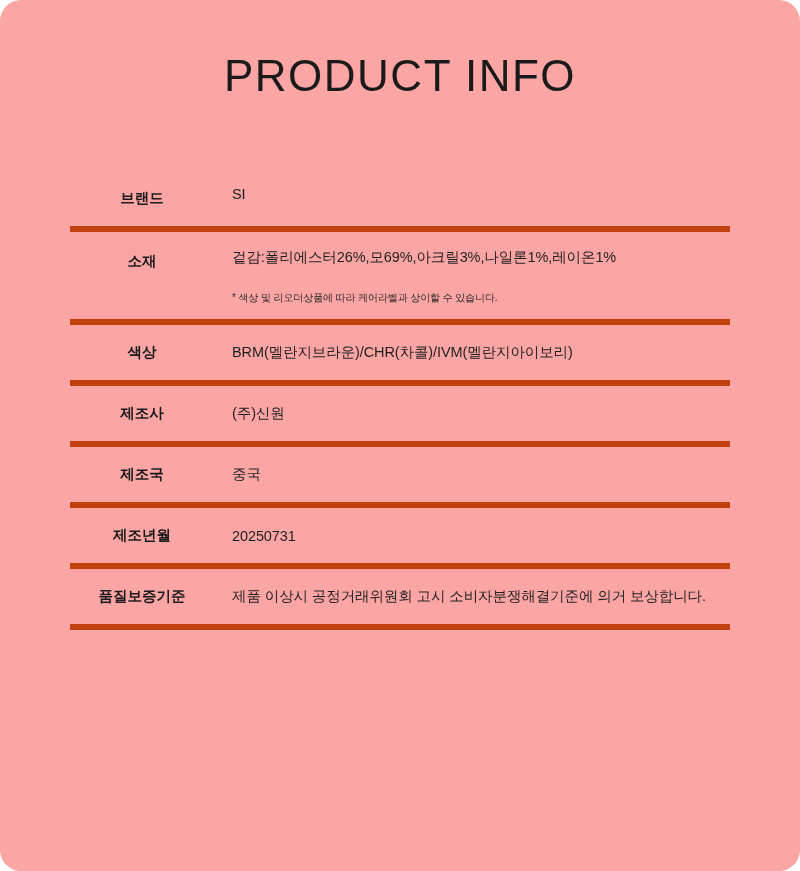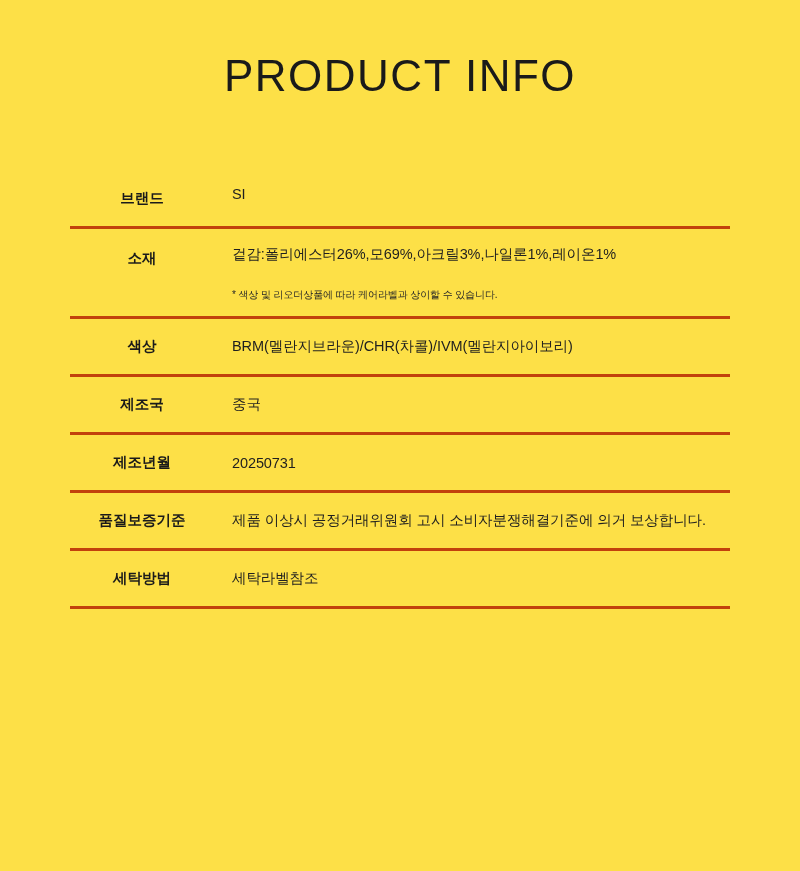--- a/index.html
+++ b/index.html
@@ -11,41 +11,42 @@
     width: 800px;
     height: 871px;
     font-family: "Liberation Sans", sans-serif;
     color: #111111;
     overflow: hidden;
   }
   .page {
     width: 800px;
     height: 871px;
     position: relative;
-    background: #fde047;
+    background: #fca5a5;
     box-sizing: border-box;
+    border-radius: 21px;
   }
   .title {
     text-align: center;
     font-size: 44px;
     letter-spacing: 1.5px;
     font-weight: 400;
     color: #1a1a1a;
     padding-top: 52px;
     line-height: 1.1;
   }
   .spec-table {
     margin: 0 auto;
     margin-top: 70px;
     width: 660px;
     border-collapse: collapse;
     table-layout: fixed;
   }
   .spec-table tr {
-    border-bottom: 3px solid #c2410c;
+    border-bottom: 6px solid #c2410c;
   }
   .spec-table th {
     width: 136px;
     text-align: center;
     font-size: 14.5px;
     font-weight: 700;
     color: #1a1a1a;
     padding: 16px 4px 16px 4px;
     vertical-align: middle;
     white-space: nowrap;
@@ -95,31 +96,31 @@
       </tr>
       <tr class="sub-row">
         <th></th>
         <td>* 색상 및 리오더상품에 따라 케어라벨과 상이할 수 있습니다.</td>
       </tr>
       <tr class="row-tall">
         <th>색상</th>
         <td>BRM(멜란지브라운)/CHR(차콜)/IVM(멜란지아이보리)</td>
       </tr>
       <tr class="row-tall">
+        <th>제조사</th>
+        <td>(주)신원</td>
+      </tr>
+      <tr class="row-tall">
         <th>제조국</th>
         <td>중국</td>
       </tr>
       <tr class="row-tall">
         <th>제조년월</th>
         <td>20250731</td>
       </tr>
       <tr class="row-tall">
         <th>품질보증기준</th>
         <td>제품 이상시 공정거래위원회 고시 소비자분쟁해결기준에 의거 보상합니다.</td>
       </tr>
-      <tr class="row-tall">
-        <th>세탁방법</th>
-        <td>세탁라벨참조</td>
-      </tr>
     </tbody>
   </table>
 
 </div>
 
 </body></html>

